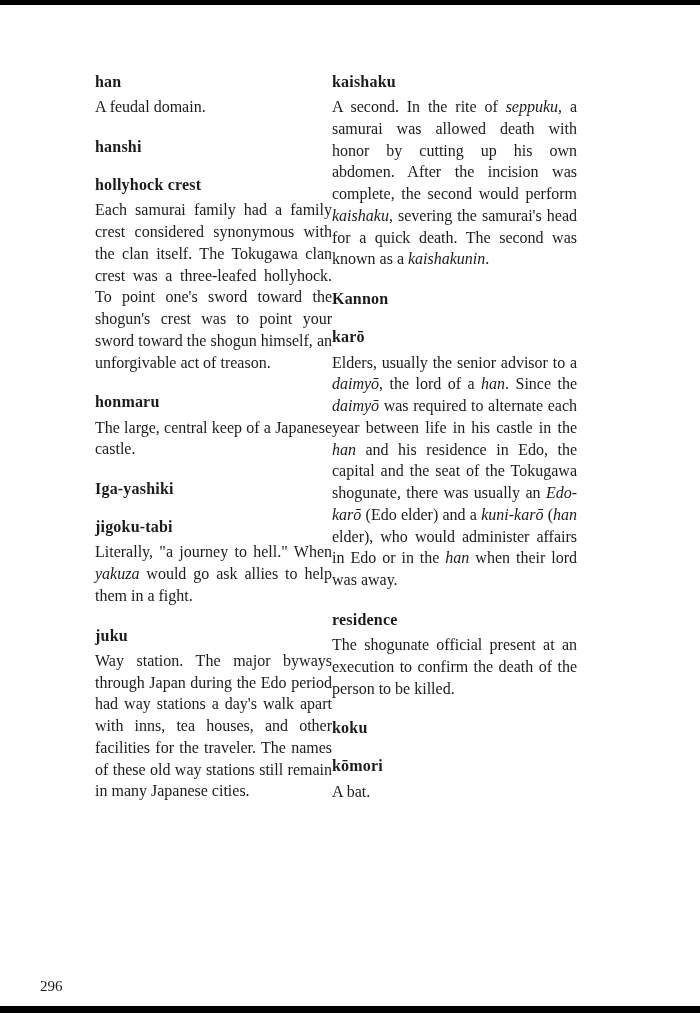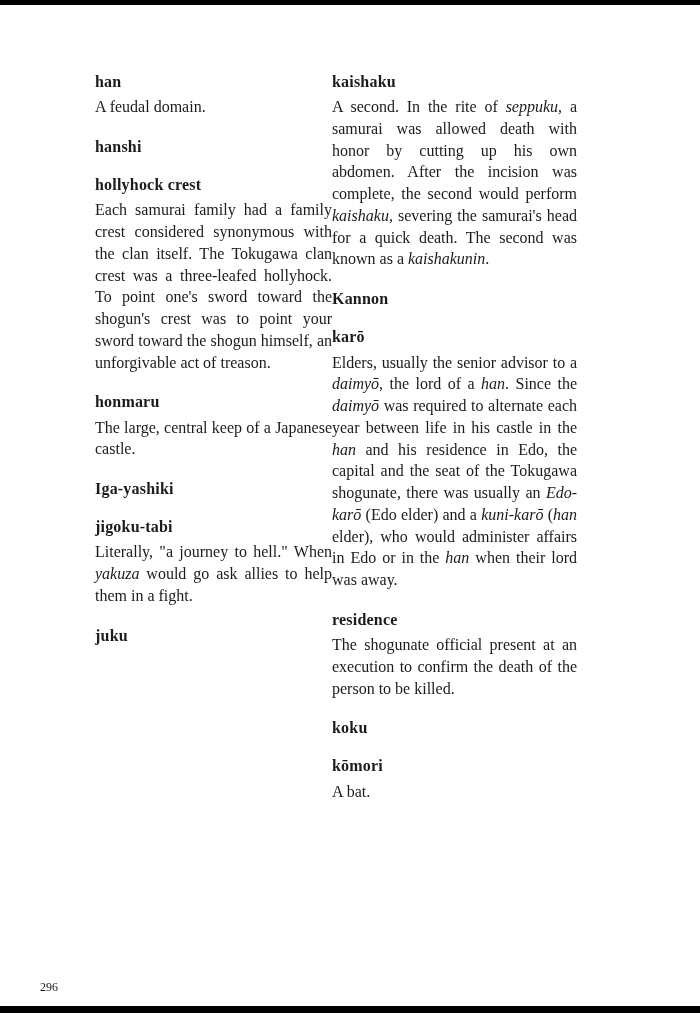--- a/index.html
+++ b/index.html
@@ -48,21 +48,21 @@
     font-size: 16px;
     line-height: 1.36;
     text-align: justify;
     white-space: pre-line;
   }
   .definition i { font-style: italic; font-family: Liberation Serif, serif; }
   .page-number {
     position: absolute;
     left: 40px;
     bottom: 18px;
-    font-size: 12px;
+    font-size: 15px;
     color: #1b1b1b;
   }
 </style>
 </head>
 <body>
 
 <div class="page">
   <div class="page-edge-top"></div>
 
   <div class="content">
@@ -84,20 +84,21 @@
         </div>
         <div class="entry">
           <div class="term">Iga-yashiki</div>
         </div>
         <div class="entry">
           <div class="term">jigoku-tabi</div>
           <div class="definition">Literally, "a journey to hell."  When <i>yakuza</i> would go ask allies to help them in a fight.</div>
         </div>
         <div class="entry">
           <div class="term">juku</div>
+          <div class="definition">Way station. The major byways through Japan during the Edo period had way stations a day's walk apart with inns, tea houses, and other facilities for the traveler. The names of these old way stations still remain in many Japanese cities.</div>
         </div>
       </div>
     <div class="column right" id="col-right">
         <div class="entry">
           <div class="term">kaishaku</div>
           <div class="definition">A second. In the rite of <i>seppuku</i>, a samurai was allowed death with honor by cutting up his own abdomen. After the incision was complete, the second would perform <i>kaishaku</i>, severing the samurai's head for a quick death. The second was known as a <i>kaishakunin</i>.</div>
         </div>
         <div class="entry">
           <div class="term">Kannon</div>
         </div>

